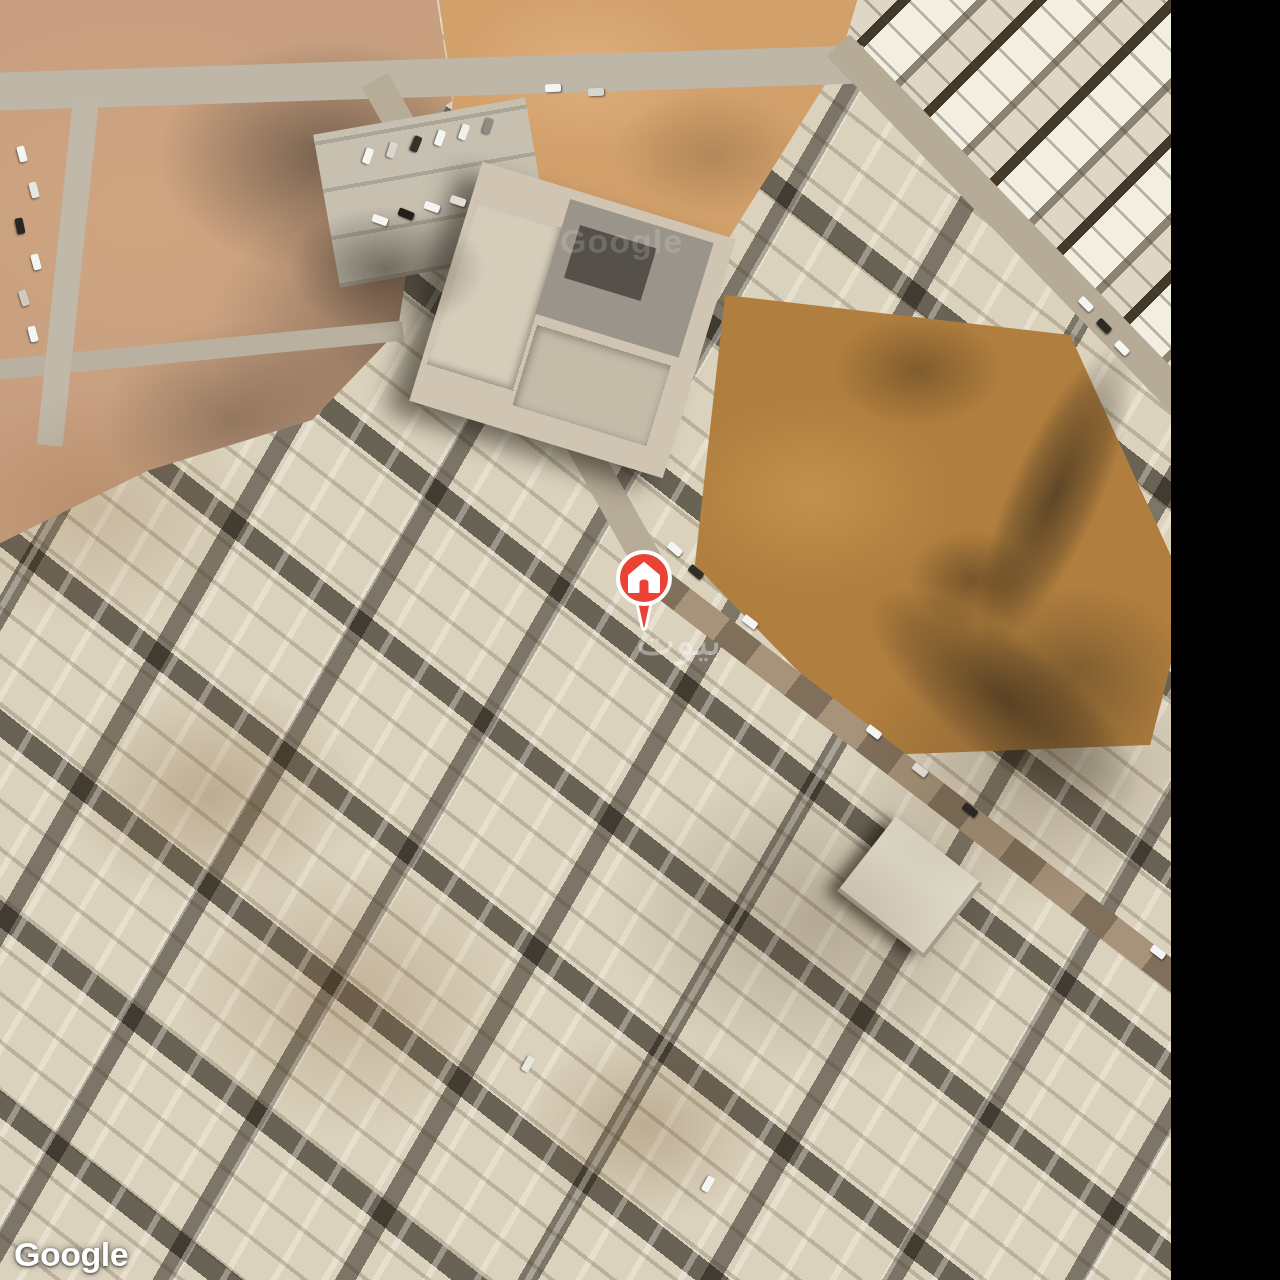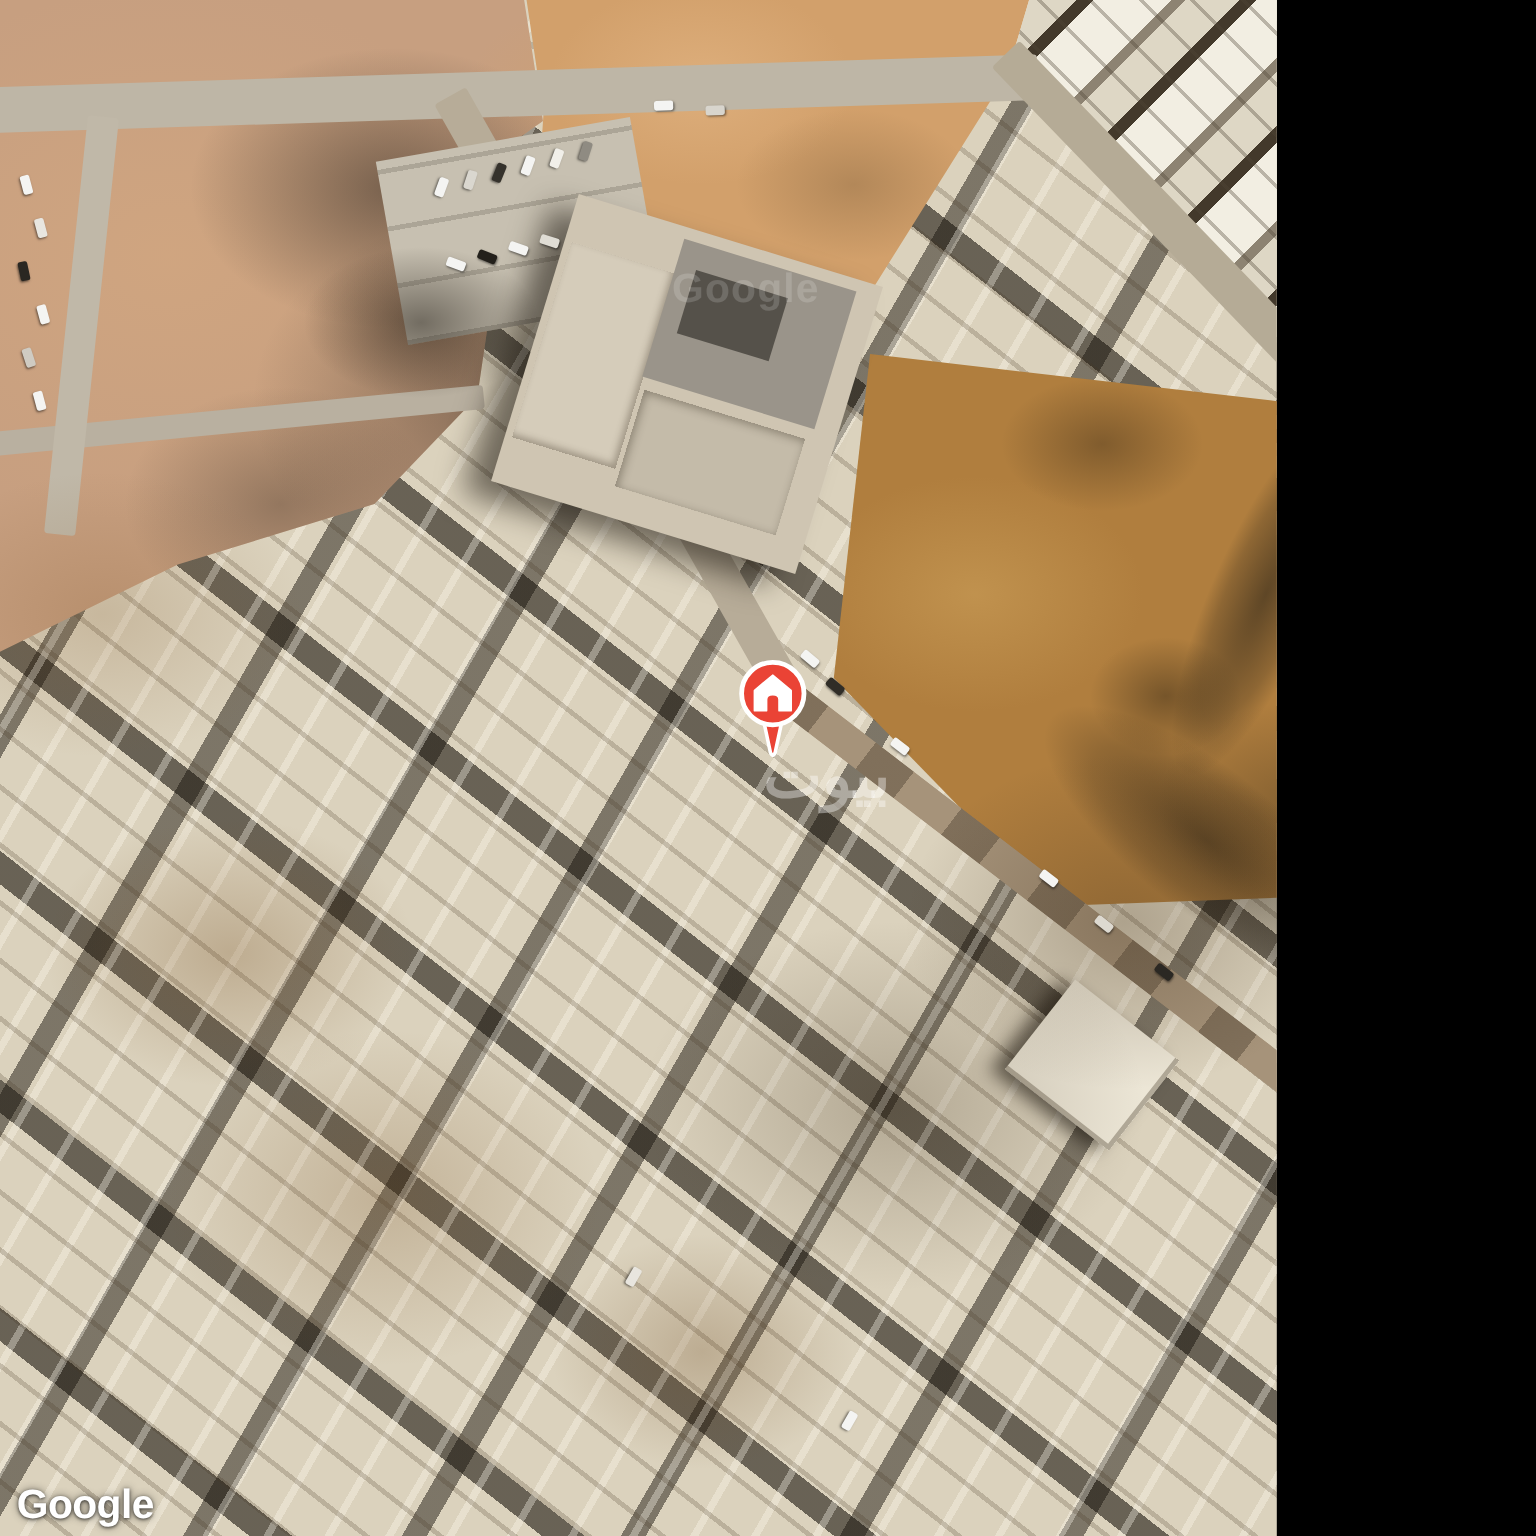--- a/index.html
+++ b/index.html
@@ -1,17 +1,17 @@
 <!DOCTYPE html>
 <html><head>
 <meta charset="utf-8">
 <style>
   html,body{margin:0;padding:0;background:#000;}
   #viewport{
-    position:relative;width:1064px;height:1280px;overflow:hidden;cursor:grab;
+    position:relative;width:1171px;height:1280px;overflow:hidden;cursor:grab;
     font-family:"Liberation Sans", sans-serif;
     
     background-color:#dbd2bd;
     background-image:
       repeating-linear-gradient(38deg,  rgba(70,55,35,0)   0 34px,  rgba(70,55,35,0.22) 34px 38px),
       repeating-linear-gradient(120deg, rgba(255,250,238,0) 0 38px, rgba(255,250,238,0.35) 38px 44px),
       repeating-linear-gradient(38deg,  rgba(22,17,10,0)  0 128px,  rgba(22,17,10,0.58) 128px 150px),
       repeating-linear-gradient(120deg, rgba(22,17,10,0)  0 140px,  rgba(22,17,10,0.48) 140px 158px);
   }
   .zone{position:absolute;}
@@ -91,21 +91,21 @@
       radial-gradient(140px 90px at 33% 21%, rgba(30,25,18,.5), transparent 70%),
       radial-gradient(220px 160px at 18% 62%, rgba(122,84,40,.30), transparent 70%),
       radial-gradient(260px 200px at 30% 78%, rgba(122,84,40,.25), transparent 70%),
       radial-gradient(180px 140px at 55% 88%, rgba(110,75,35,.28), transparent 70%),
       radial-gradient(240px 170px at 8% 40%,  rgba(130,90,45,.22), transparent 70%),
       radial-gradient(300px 220px at 70% 72%, rgba(60,45,25,.25), transparent 70%),
       radial-gradient(260px 200px at 88% 60%, rgba(70,52,30,.30), transparent 70%);}
   .car{position:absolute;width:16px;height:8px;border-radius:2px;box-shadow:1px 1px 2px rgba(0,0,0,.5);}
   #watermark-google-tile{position:absolute;left:560px;top:222px;font-size:34px;font-weight:bold;
     color:rgba(255,255,255,.16);letter-spacing:1px;}
-  #watermark-bayut{position:absolute;left:636px;top:616px;font-size:52px;font-weight:bold;
+  #watermark-bayut{position:absolute;left:636px;top:616px;font-size:42px;font-weight:normal;
     color:rgba(255,255,255,.38);direction:rtl;}
   #pin{position:absolute;left:612px;top:547px;width:64px;height:88px;cursor:pointer;}
   #google-logo{position:absolute;left:14px;bottom:6px;font-size:34px;font-weight:bold;color:#ffffff;
     letter-spacing:-0.5px;text-shadow:0 1px 3px rgba(0,0,0,.7), 0 0 7px rgba(0,0,0,.45);cursor:pointer;}
   #attribution{position:absolute;left:700px;right:0;bottom:0;height:29px;background:rgba(25,25,25,.42);
     display:flex;align-items:center;padding:0 6px 0 12px;}
   #attribution span{font-size:19px;color:#e3e3e3;white-space:nowrap;text-shadow:0 0 2px rgba(0,0,0,.6);}
 </style>
 </head>
 <body>

